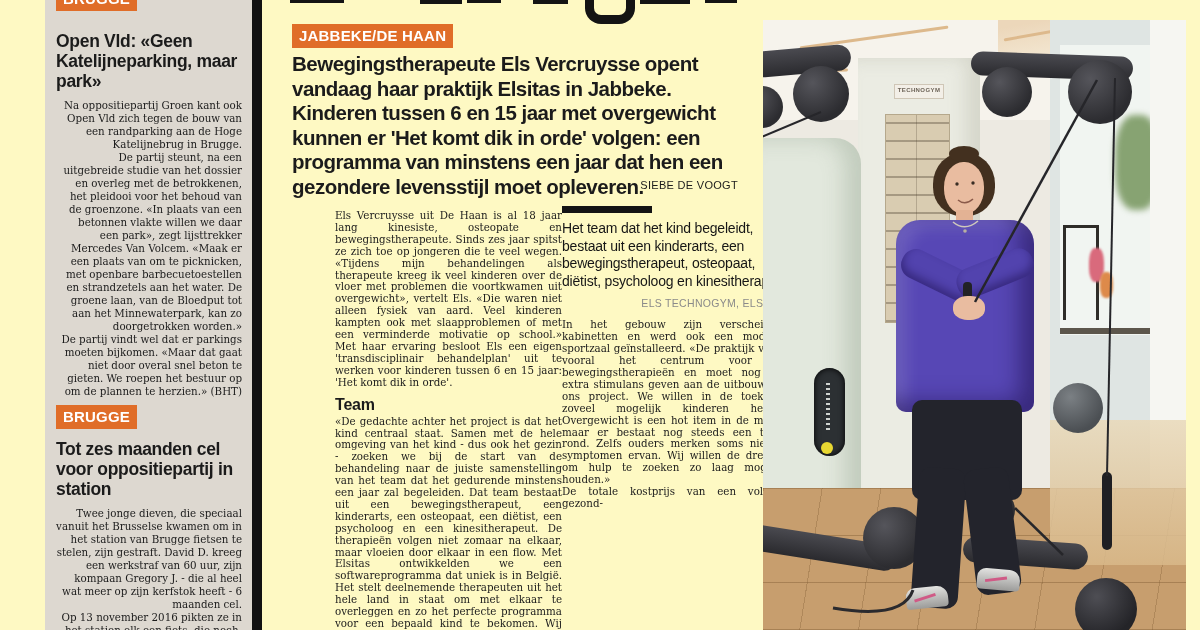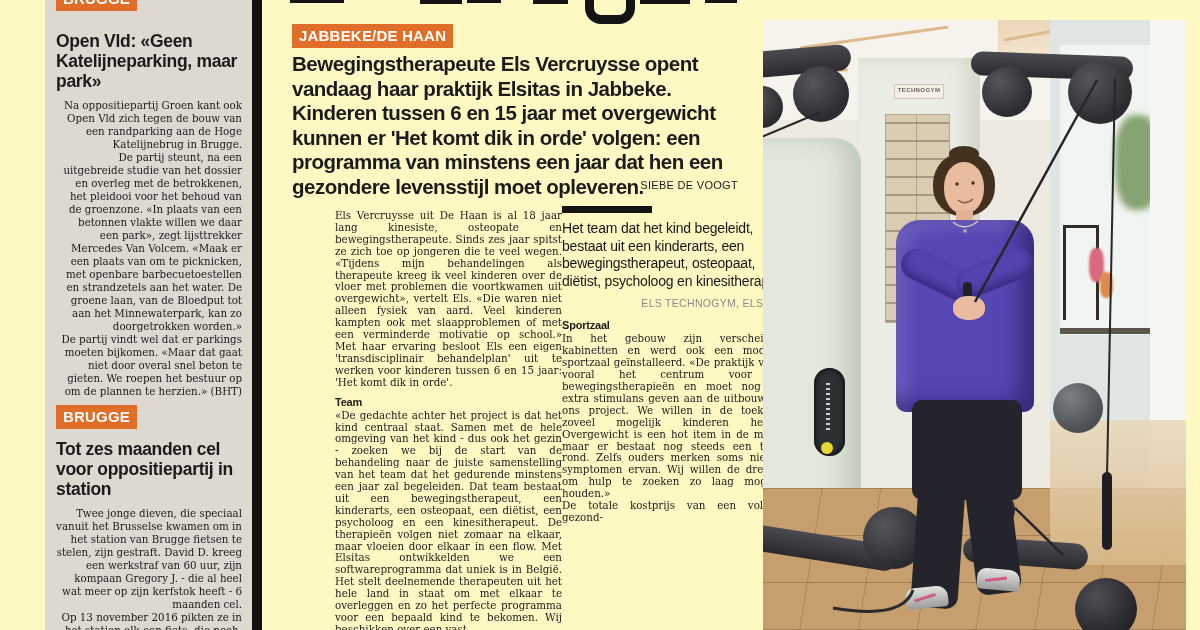--- a/index.html
+++ b/index.html
@@ -29,21 +29,21 @@
   .frag-hook{position:absolute;left:300px;top:-2px;width:32px;height:17px;
              border:9px solid #141414;border-top:none;border-radius:0 0 16px 16px;background:transparent;}
   .main-badge{position:absolute;left:7px;top:24px;}
   .main-headline{position:absolute;left:7px;top:52px;width:465px;margin:0;
                  font-size:20.5px;line-height:24.5px;font-weight:700;letter-spacing:-.5px;}
   .byline{position:absolute;right:19px;top:179px;font-size:11px;font-weight:400;letter-spacing:.3px;}
   .cols{position:absolute;left:5px;top:206px;width:467px;height:424px;display:flex;overflow:hidden;margin-left:45px;}
   .col{width:227px;}
   .col p{font-family:"DejaVu Serif",serif;font-size:10.3px;line-height:11.9px;
          text-align:justify;margin:0;}
-  .col h3{font-size:11px;font-weight:700;margin:7px 0 2px;letter-spacing:-.2px;}
+  .col h3{font-size:16px;font-weight:700;margin:7px 0 2px;letter-spacing:-.2px;}
   .col1{padding-top:4px;}
 
   .quote-bar{width:90px;height:7px;background:#141414;}
   .quote-text{font-size:14px;line-height:17.6px;font-weight:400;letter-spacing:-.2px;
               margin-top:7px;color:#161616;}
   .quote-attr{font-size:10.5px;font-weight:400;color:#8a8a8a;text-align:right;
               margin:7px 2px 10px 0;letter-spacing:.3px;}
 
   
   .photo{position:absolute;left:763px;top:20px;width:423px;height:610px;overflow:hidden;
@@ -164,21 +164,20 @@
         <p>Els Vercruysse uit De Haan is al 18 jaar lang kinesiste, osteopate en bewegingstherapeute. Sinds zes jaar spitst ze zich toe op jongeren die te veel wegen. «Tijdens mijn behandelingen als therapeute kreeg ik veel kinderen over de vloer met problemen die voortkwamen uit overgewicht», vertelt Els. «Die waren niet alleen fysiek van aard. Veel kinderen kampten ook met slaapproblemen of met een verminderde motivatie op school.» Met haar ervaring besloot Els een eigen 'transdisciplinair behandelplan' uit te werken voor kinderen tussen 6 en 15 jaar: 'Het komt dik in orde'.</p>
         <h3>Team</h3>
         <p>«De gedachte achter het project is dat het kind centraal staat. Samen met de hele omgeving van het kind - dus ook het gezin - zoeken we bij de start van de behandeling naar de juiste samenstelling van het team dat het gedurende minstens een jaar zal begeleiden. Dat team bestaat uit een bewegingstherapeut, een kinderarts, een osteopaat, een diëtist, een psycholoog en een kinesitherapeut. De therapieën volgen niet zomaar na elkaar, maar vloeien door elkaar in een flow. Met Elsitas ontwikkelden we een softwareprogramma dat uniek is in België. Het stelt deelnemende therapeuten uit het hele land in staat om met elkaar te overleggen en zo het perfecte programma voor een bepaald kind te bekomen. Wij beschikken over een vast</p>
       </div>
       <div class="col col2">
         <div>
           <div class="quote-bar"></div>
           <div class="quote-text">Het team dat het kind begeleidt, bestaat uit een kinderarts, een bewegingstherapeut, osteopaat, diëtist, psycholoog en kinesitherapeut</div>
           <div class="quote-attr">ELS TECHNOGYM, ELSITAS</div>
         </div>
-        <h3>Sportzaal</h3>
         <p>In het gebouw zijn verscheidene kabinetten en werd ook een moderne sportzaal geïnstalleerd. «De praktijk vormt vooral het centrum voor de bewegingstherapieën en moet nog een extra stimulans geven aan de uitbouw van ons project. We willen in de toekomst zoveel mogelijk kinderen helpen. Overgewicht is een hot item in de media, maar er bestaat nog steeds een taboe rond. Zelfs ouders merken soms niet de symptomen ervan. Wij willen de drempel om hulp te zoeken zo laag mogelijk houden.»</p>
         <p>De totale kostprijs van een volledig gezond-</p>
       </div>
     </div>
   </div>
 
   <div class="photo">
     <div class="ph ceiling"></div>
     <div class="ph ceil-wedge"></div>
     <div class="ph light" style="left:36px;top:16px;width:150px;height:3px;transform:rotate(-8deg);"></div>

